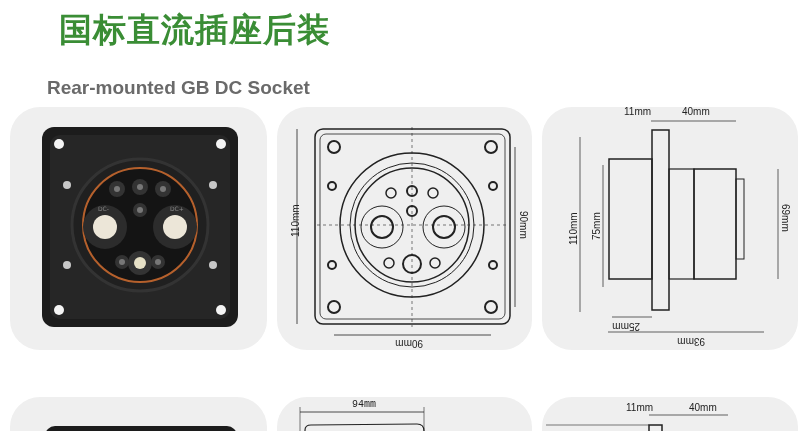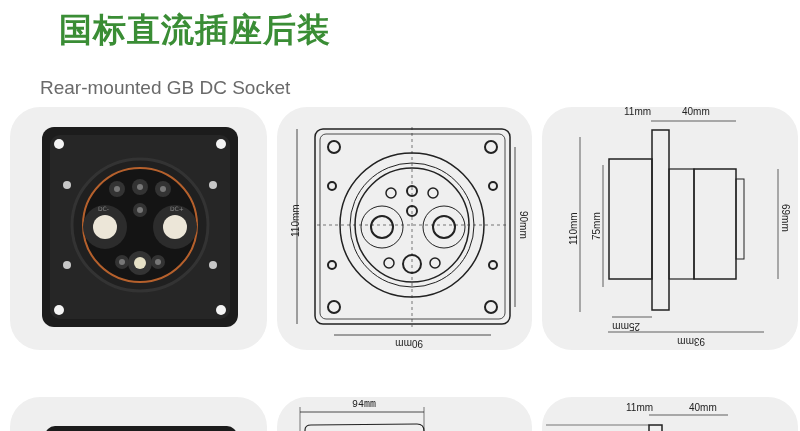--- a/index.html
+++ b/index.html
@@ -1,18 +1,18 @@
 <!DOCTYPE html>
 <html><head>
 <meta charset="utf-8">
 <style>
   html,body{margin:0;padding:0;background:#ffffff;}
   body{width:800px;height:431px;position:relative;overflow:hidden;font-family:"DejaVu Sans",sans-serif;}
   .title-cn{position:absolute;left:31px;top:10px;font-size:33px;font-weight:bold;color:#3a8d35;letter-spacing:1px;line-height:40px;margin-left:28px;}
-  .title-en{position:absolute;left:40px;top:76px;font-size:19px;font-weight:normal;color:#6a6a6a;line-height:24px;font-family:"Liberation Sans",sans-serif;}
+  .title-en{position:absolute;left:47px;top:76px;font-size:19px;font-weight:bold;color:#6a6a6a;line-height:24px;font-family:"Liberation Sans",sans-serif;}
   .panel{position:absolute;background:#efefef;border-radius:30px;overflow:hidden;}
   .panel svg{position:absolute;left:0;top:0;}
   .dim{font-family:"Liberation Sans",sans-serif;font-size:10px;fill:#222;}
   .dimm{font-family:"Liberation Mono",monospace;font-size:10px;fill:#222;}
 </style>
 </head>
 <body>
 
 <div class="title-cn">国标直流插座后装</div>
 <div class="title-en">Rear-mounted GB DC Socket</div>

